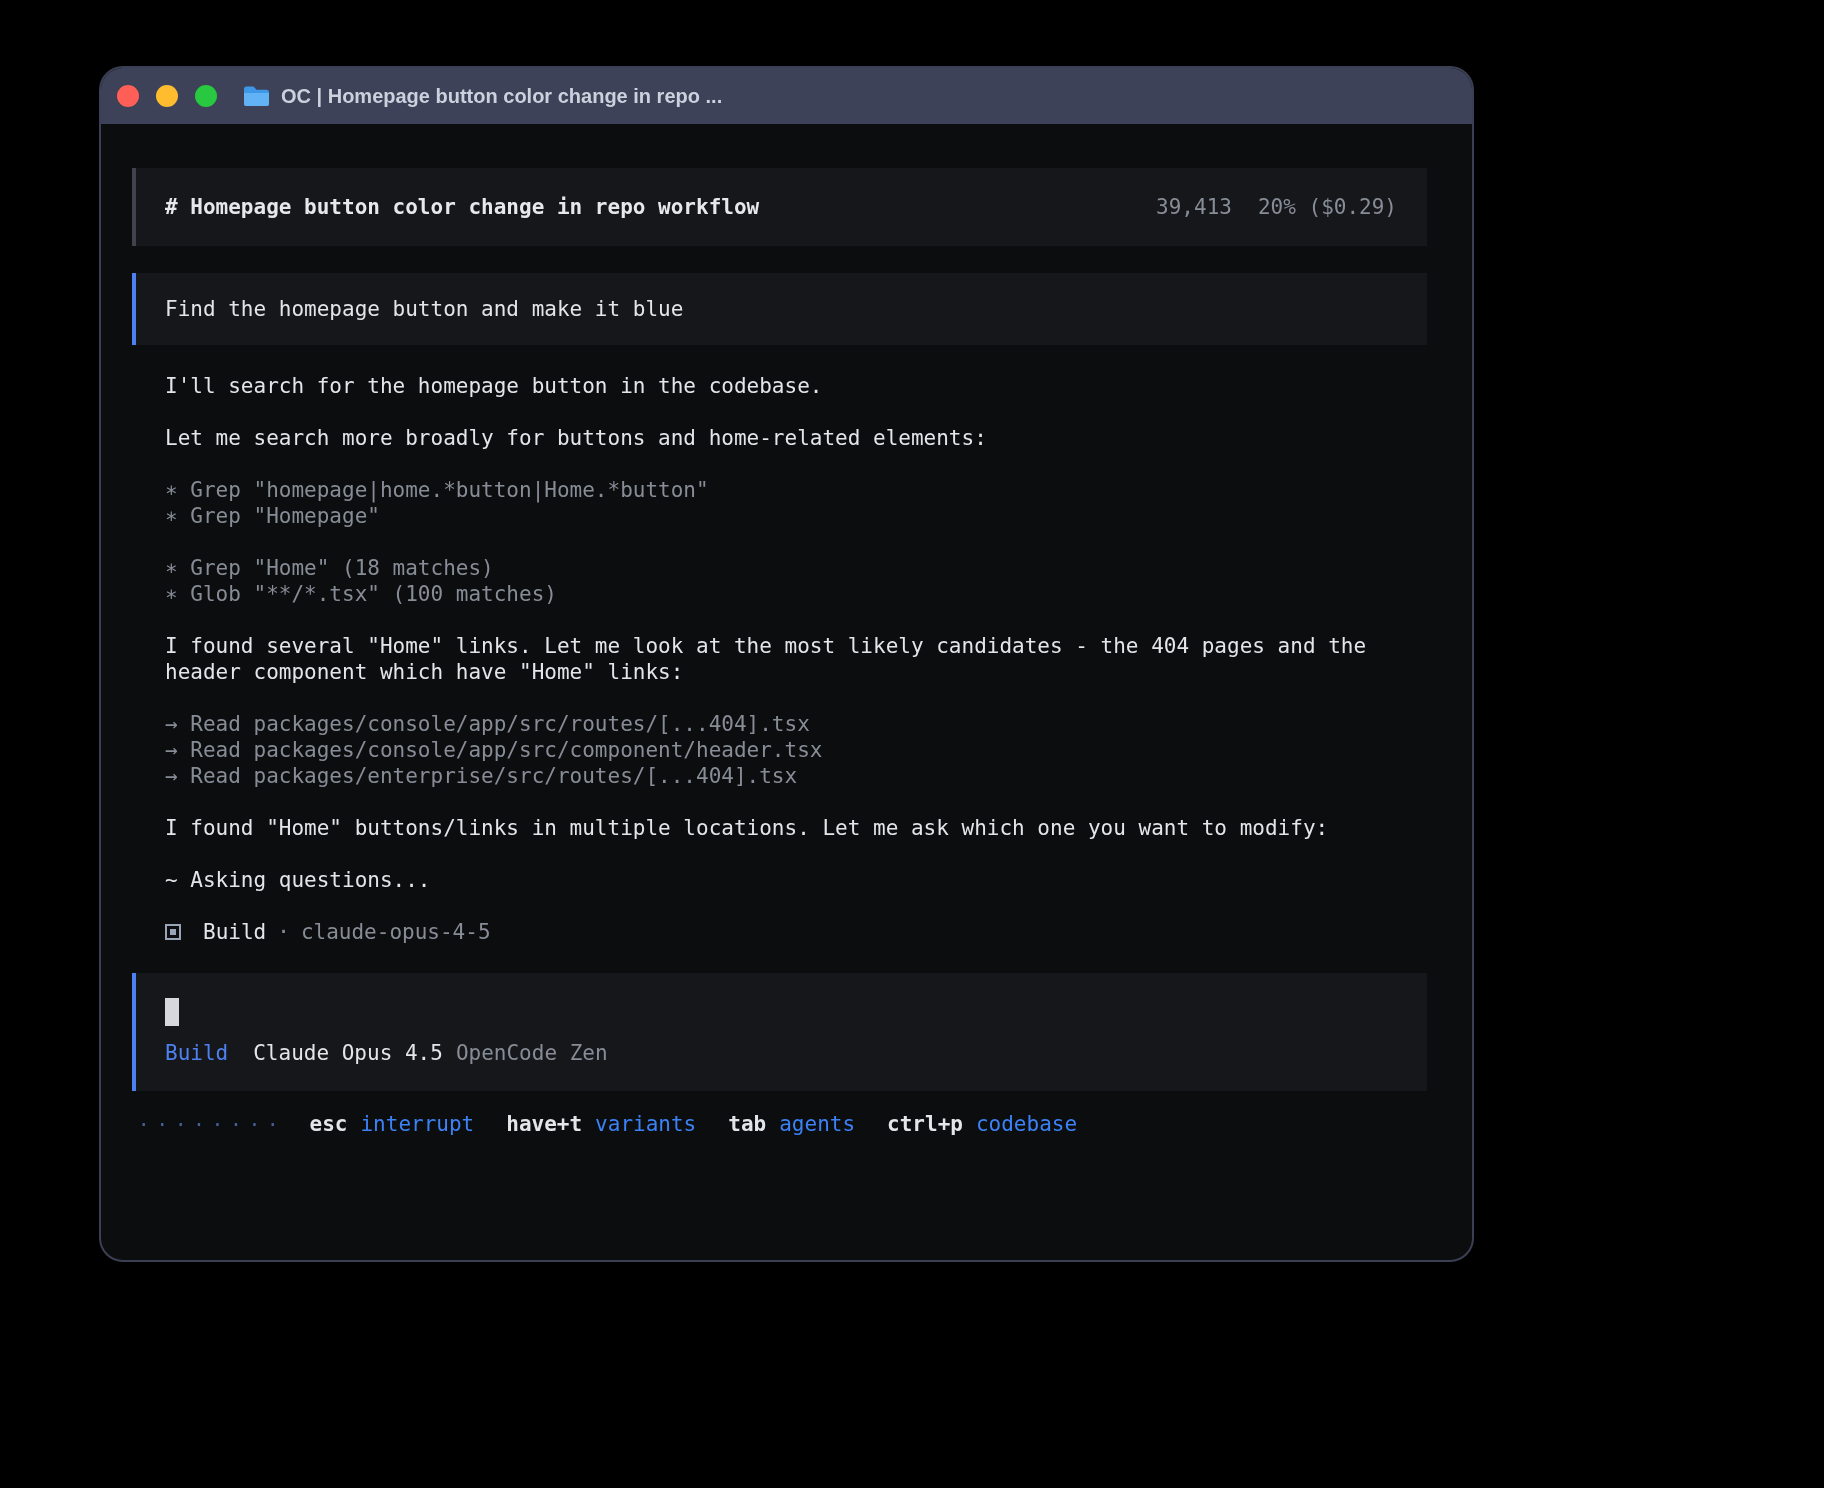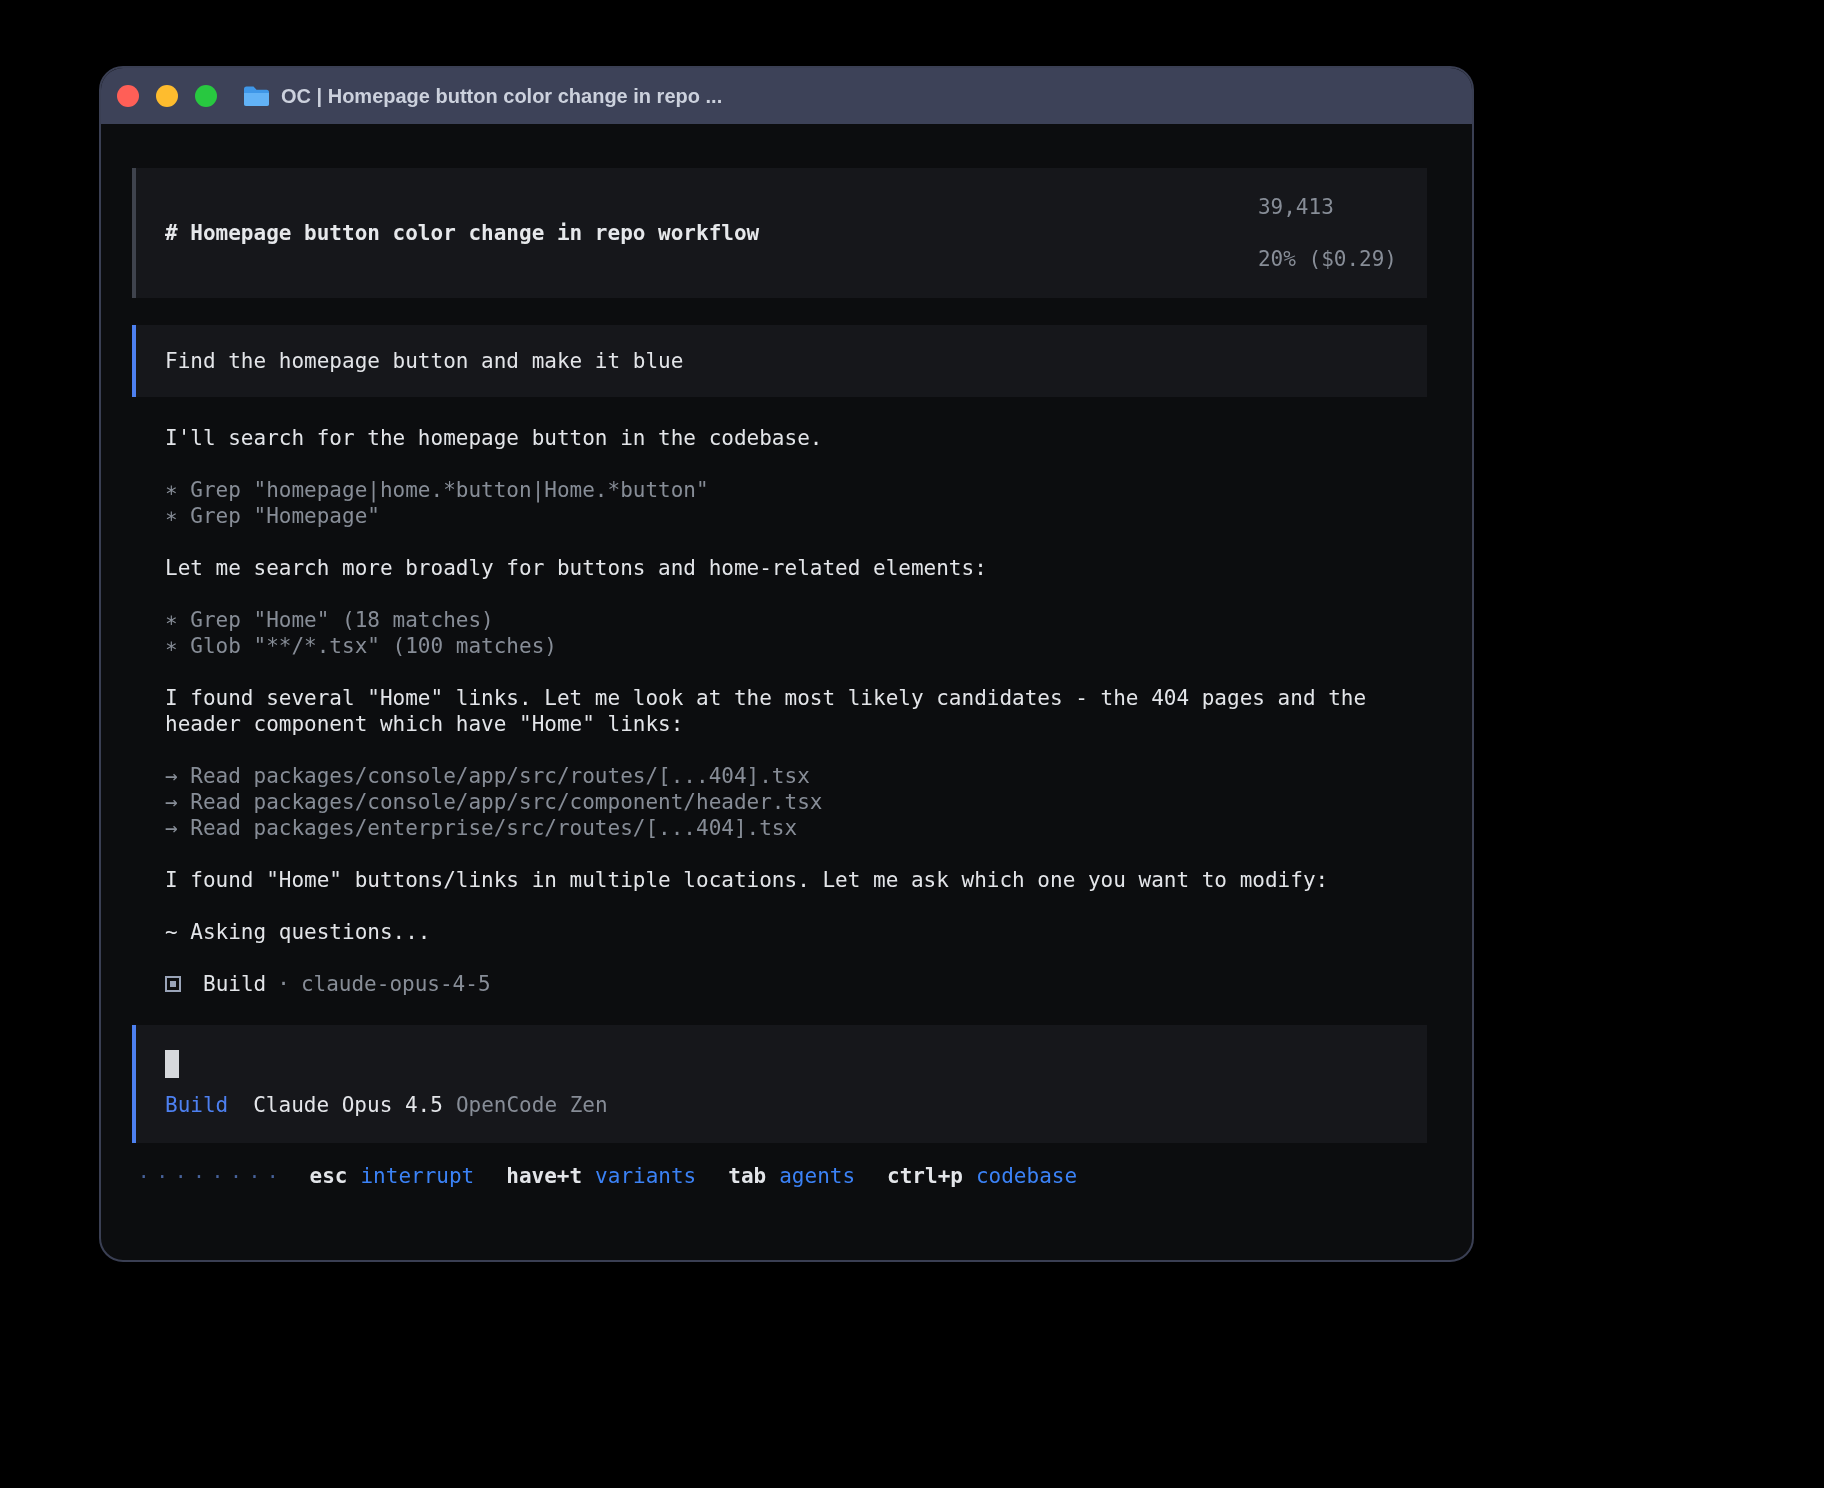--- a/index.html
+++ b/index.html
@@ -63,21 +63,21 @@
     border-left: 4px solid #3f434d;
   }
 
   .session-header {
     display: flex;
     justify-content: space-between;
     align-items: center;
     padding: 26px 30px 26px 29px;
   }
   .session-title { font-weight: bold; color: #e6e8eb; white-space: nowrap; }
-  .session-stats { color: #878d97; display: flex; gap: 26px; white-space: nowrap; flex-direction: column; }
+  .session-stats { color: #878d97; display: flex; gap: 26px; white-space: nowrap; }
 
   .user-box {
     border-left-color: #4d80f0;
     padding: 23px 30px 23px 29px;
     margin-top: 27px;
   }
 
   .transcript { margin: 28px 0 0 33px; }
   .t-block {
     white-space: pre-wrap;
@@ -162,23 +162,23 @@
         <span>20% ($0.29)</span>
       </span>
     </div>
 
     <div class="box user-box">
       <span>Find the homepage button and make it blue</span>
     </div>
 
     <div class="transcript">
       <div class="t-block assistant">I'll search for the homepage button in the codebase.</div>
+      <div class="t-block assistant">Let me search more broadly for buttons and home-related elements:</div>
       <div class="t-block tool">∗ Grep "homepage|home.*button|Home.*button"
 ∗ Grep "Homepage"</div>
-      <div class="t-block assistant">Let me search more broadly for buttons and home-related elements:</div>
       <div class="t-block tool">∗ Grep "Home" (18 matches)
 ∗ Glob "**/*.tsx" (100 matches)</div>
       <div class="t-block assistant">I found several "Home" links. Let me look at the most likely candidates - the 404 pages and the header component which have "Home" links:</div>
       <div class="t-block tool">→ Read packages/console/app/src/routes/[...404].tsx
 → Read packages/console/app/src/component/header.tsx
 → Read packages/enterprise/src/routes/[...404].tsx</div>
       <div class="t-block assistant">I found "Home" buttons/links in multiple locations. Let me ask which one you want to modify:</div>
       <div class="t-block assistant">~ Asking questions...</div>
 
       <div class="agent-line">

